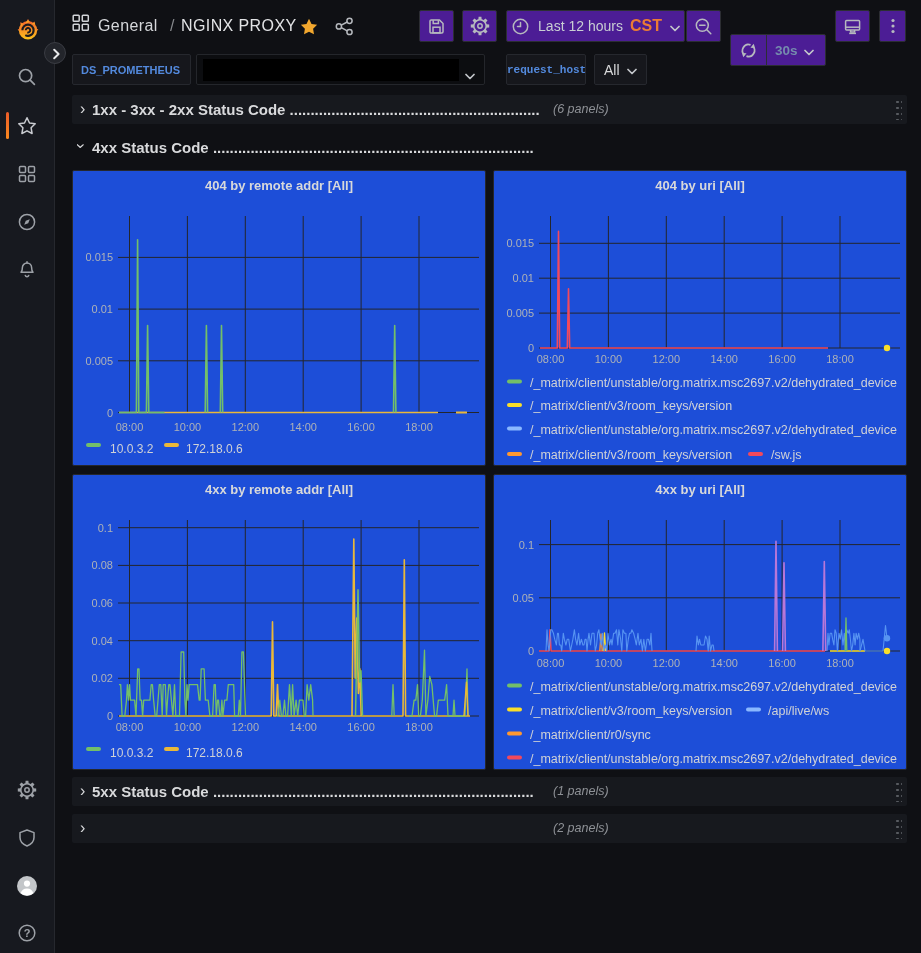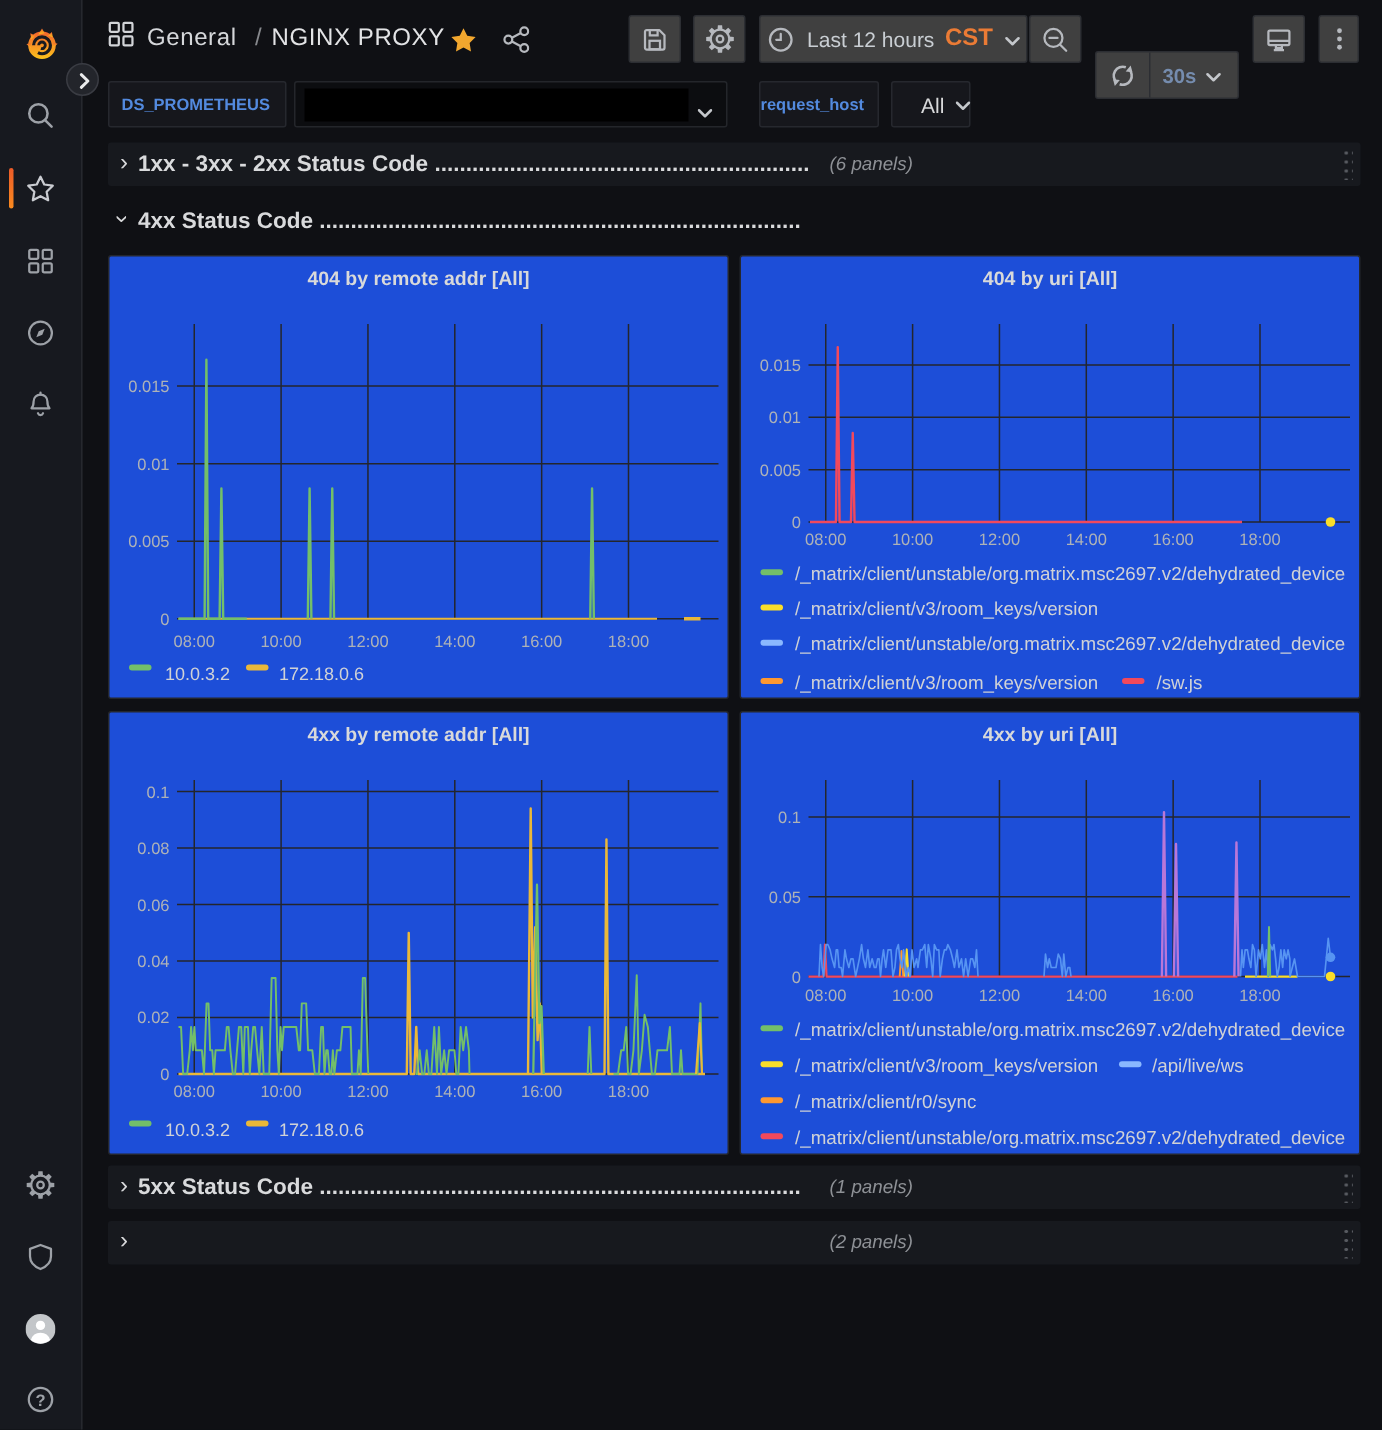--- a/index.html
+++ b/index.html
@@ -1,20 +1,20 @@
 <!DOCTYPE html>
 <html><head><meta charset="utf-8"><style>
 * { margin:0; padding:0; box-sizing:border-box; }
 html,body { width:921px; height:953px; background:#0f1014; font-family:"Liberation Sans", sans-serif; overflow:hidden; }
 .abs { position:absolute; }
 #sidebar { position:absolute; left:0; top:0; width:55px; height:953px; background:#17191f; border-right:1px solid #26282e; }
 .sideicon { position:absolute; left:17px; }
 #toggle { position:absolute; left:44px; top:42px; width:22px; height:22px; border-radius:50%; background:#23252b; border:1px solid #3a3c43; z-index:5; }
 #activebar { position:absolute; left:6px; top:112px; width:3px; height:27px; border-radius:2px; background:linear-gradient(#ec5b28,#fa8a1f); }
-.btn { position:absolute; height:32px; top:10px; background:#404040; border:1px solid #2c2e33; border-radius:2px; display:flex; align-items:center; justify-content:center; }
+.btn { position:absolute; height:32px; top:10px; background:#4c1d95; border:1px solid #2c2e33; border-radius:2px; display:flex; align-items:center; justify-content:center; }
 .crumb { position:absolute; top:17px; color:#d5d7da; font-size:16px; letter-spacing:0.4px; }
 .chip { position:absolute; top:54px; height:31px; background:#16171c; border:1px solid #26282e; border-radius:2px; display:flex; align-items:center; }
 .bluetxt { color:#538ade; font-weight:bold; font-size:11px; }
 .rowstrip { position:absolute; left:72px; width:835px; height:29px; background:#17191e; border-radius:2px; }
 .rowstrip span { position:absolute; top:6px; white-space:nowrap; }
 .rtext { color:#d9dadc; font-weight:bold; font-size:15px; line-height:17px; }
 .rdots { position:static !important; }
 .chev { color:#d9dadc; font-size:16px; line-height:16px; }
 .pcount { color:#8e9196; font-style:italic; font-size:12.5px; line-height:17px; }
 .handle { position:absolute; right:5px; top:4px; width:7px; height:21px; background-image:radial-gradient(circle, #585b61 1.1px, transparent 1.2px); background-size:5px 6px; }
@@ -187,24 +187,24 @@
 
 <div class="chip" style="left:72px; width:119px; padding:0 8px;">
     <span class="bluetxt">DS_PROMETHEUS</span>
   </div>
 <div class="chip" style="left:196px; width:289px; background:#0c0d10; border-color:#24262b;">
   <div style="position:absolute; left:6px; top:4px; width:256px; height:22px; background:#000;"></div>
   <span style="position:absolute; right:9px; top:12px;"><svg width="10" height="8" viewBox="0 0 10 8" fill="none" style="">
         <path d="M1 1.5l4 4 4-4" stroke="#c4c7cb" stroke-width="1.7" fill="none" stroke-linecap="round" stroke-linejoin="round"></path>
       </svg></span>
 </div>
-<div class="chip" style="left:506px; width:80px; padding:0 0;">
+<div class="chip" style="left:506px; width:80px; padding:0 0;font-family:Liberation Mono, monospace;">
     <span class="bluetxt">request_host</span>
   </div>
-<div class="chip" style="left:594px; width:53px; padding:0 19px;">
+<div class="chip" style="left:594px; width:53px; padding:0 9px;">
   <span style="color:#d8d9da; font-size:14px;">All</span>
   <span style="margin-left:7px; margin-top:3px;"><svg width="10" height="8" viewBox="0 0 10 8" fill="none" style="">
         <path d="M1 1.5l4 4 4-4" stroke="#c4c7cb" stroke-width="1.7" fill="none" stroke-linecap="round" stroke-linejoin="round"></path>
       </svg></span>
 </div>
 
 <div class="rowstrip" style="top:95px;">
   <span class="chev" style="left:8px;">›</span>
   <span class="rtext" style="left:20px;">1xx - 3xx - 2xx Status Code <span class="rdots">............................................................</span></span>
   <span class="pcount" style="left:481px;">(6 panels)</span>

